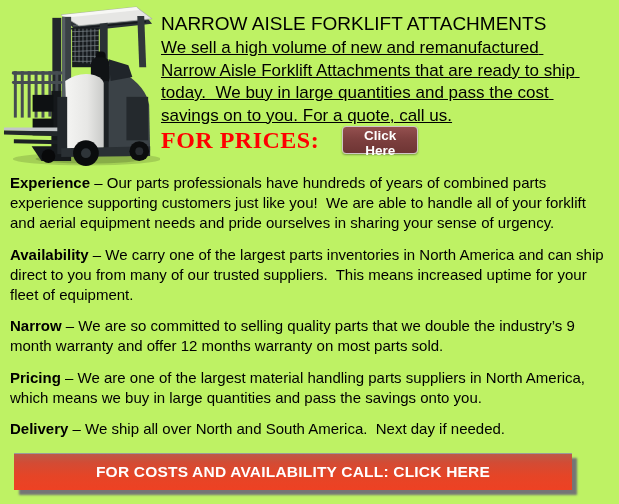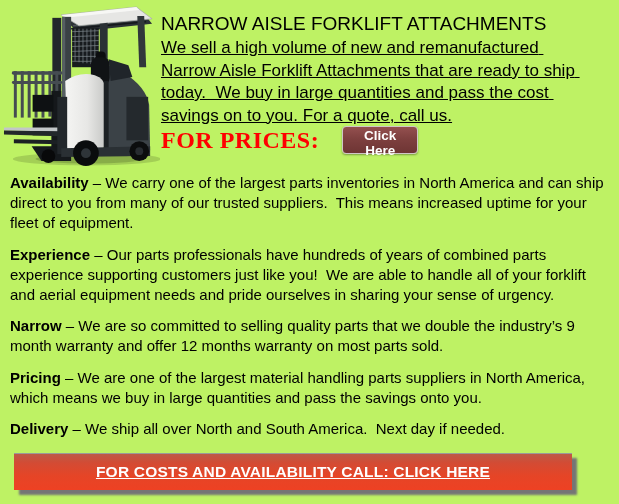--- a/index.html
+++ b/index.html
@@ -88,21 +88,20 @@
     border-top: 1px solid #9a9a9a;
     background: linear-gradient(180deg, #bd5a48 0%, #d34b34 25%, #e54527 60%, #ee4123 100%);
     box-shadow: 5px 5px 2px #757575;
     color: #ffffff;
     font-weight: bold;
     font-size: 15.5px;
     letter-spacing: 0.2px;
     text-align: center;
     line-height: 35px;
     cursor: pointer;
-    text-decoration: underline;
   }
 </style>
 </head>
 <body>
 
 <div class="page">
 
   <div class="forklift">
     <svg viewBox="0 0 160 168" width="158" height="166" xmlns="http://www.w3.org/2000/svg">
       <defs>
@@ -198,22 +197,22 @@
   <div class="page-title">NARROW AISLE FORKLIFT ATTACHMENTS</div>
 
   <div class="intro">We sell a high volume of new and remanufactured Narrow Aisle Forklift Attachments that are ready to ship today.  We buy in large quantities and pass the cost savings on to you. For a quote, call us.</div>
 
   <div class="prices-row">
     <span class="prices-label">FOR PRICES:</span>
     <button class="click-here-btn">Click Here</button>
   </div>
 
   <div class="sections">
+    <p><b>Experience</b> <span class="sec-text">– Our parts professionals have hundreds of years of combined parts experience supporting customers just like you!  We are able to handle all of your forklift and aerial equipment needs and pride ourselves in sharing your sense of urgency.</span></p>
     <p><b>Availability</b> <span class="sec-text">– We carry one of the largest parts inventories in North America and can ship direct to you from many of our trusted suppliers.  This means increased uptime for your fleet of equipment.</span></p>
-    <p><b>Experience</b> <span class="sec-text">– Our parts professionals have hundreds of years of combined parts experience supporting customers just like you!  We are able to handle all of your forklift and aerial equipment needs and pride ourselves in sharing your sense of urgency.</span></p>
     <p><b>Narrow</b> <span class="sec-text">– We are so committed to selling quality parts that we double the industry’s 9 month warranty and offer 12 months warranty on most parts sold.</span></p>
     <p><b>Pricing</b> <span class="sec-text">– We are one of the largest material handling parts suppliers in North America, which means we buy in large quantities and pass the savings onto you.</span></p>
     <p><b>Delivery</b> <span class="sec-text">– We ship all over North and South America.  Next day if needed.</span></p>
   </div>
 
   <div class="footer-banner">FOR COSTS AND AVAILABILITY CALL: CLICK HERE</div>
 
 </div>
 
 </body></html>

